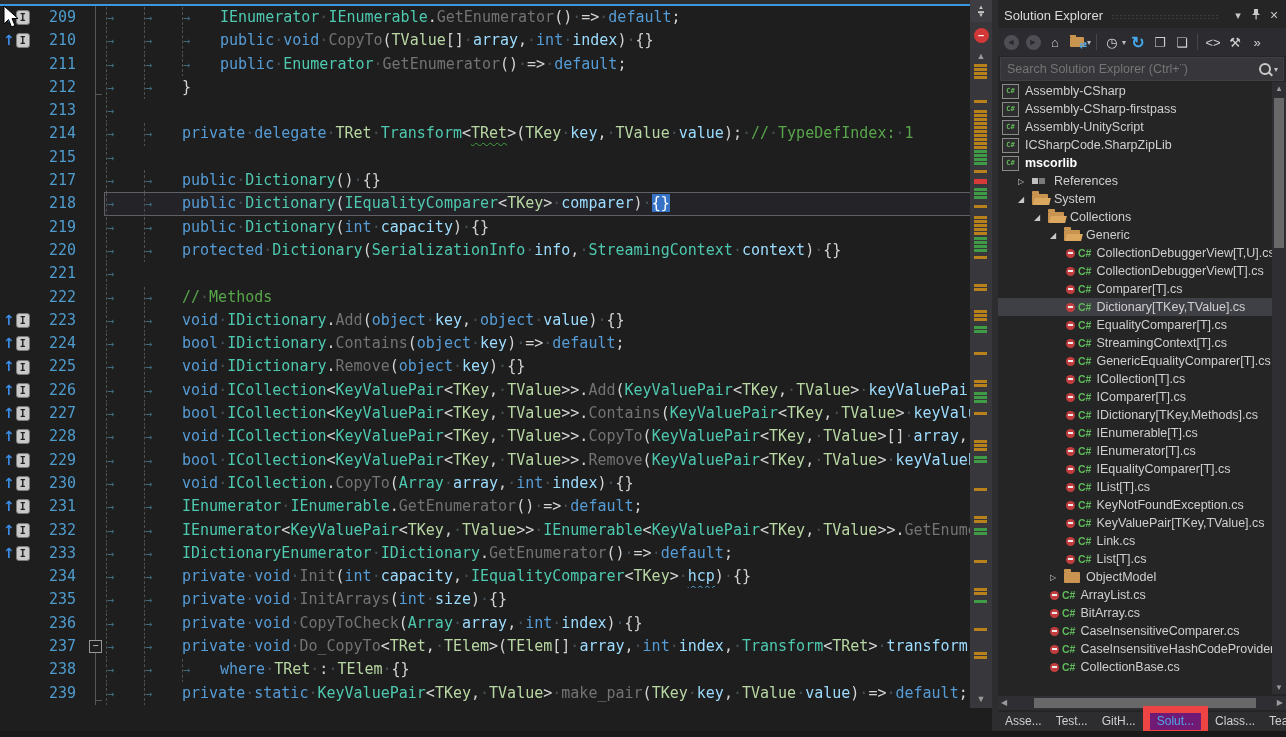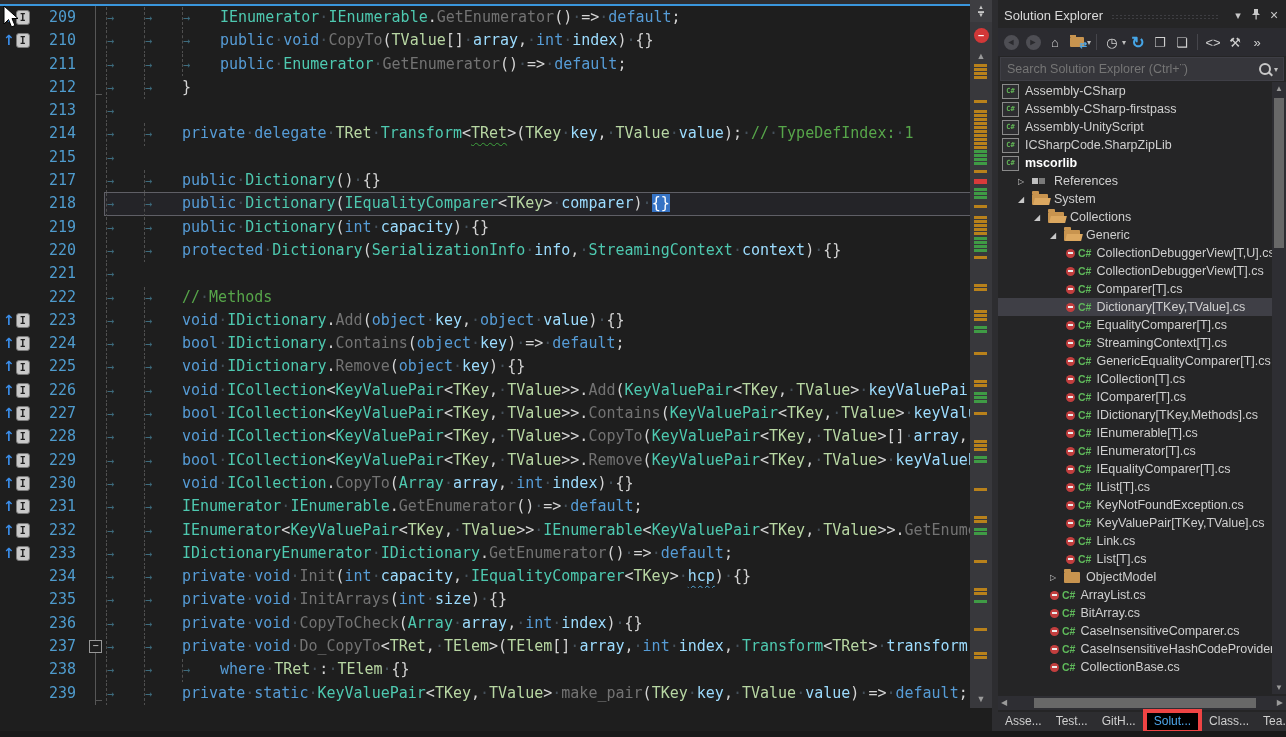--- a/index.html
+++ b/index.html
@@ -98,21 +98,21 @@
   #sevthumb{position:absolute;left:2px;top:16px;width:10px;height:150px;background:#686868;}
   .searr{position:absolute;left:0;width:14px;text-align:center;color:#9A9A9A;font-size:8px;}
   #sehscroll{position:absolute;left:0;top:696px;width:288px;height:14px;background:#2E2E33;}
   #sehthumb{position:absolute;left:36px;top:2px;width:222px;height:10px;background:#686868;}
   .sehar{position:absolute;top:0;height:14px;line-height:14px;color:#9A9A9A;font-size:8px;}
 
   
   #setabs{position:absolute;left:0;top:712px;width:288px;height:19px;background:#2D2D30;
           display:flex;align-items:center;}
   .setab{padding:0 7px;font-size:12px;color:#CFCFCF;height:17px;line-height:17px;}
-  .setab.active{color:#4EA6EA;background:#000000;border:4px solid #ef4444;}
+  .setab.active{color:#4EA6EA;background:#701a75;border:7px solid #ef4444;}
 
   #cursor{position:absolute;left:3px;top:5px;z-index:99;}
 </style>
 </head>
 <body>
 
 <div id="editor">
   <div id="topbar"></div>
   <div id="topline"></div>
   <div id="lines">

